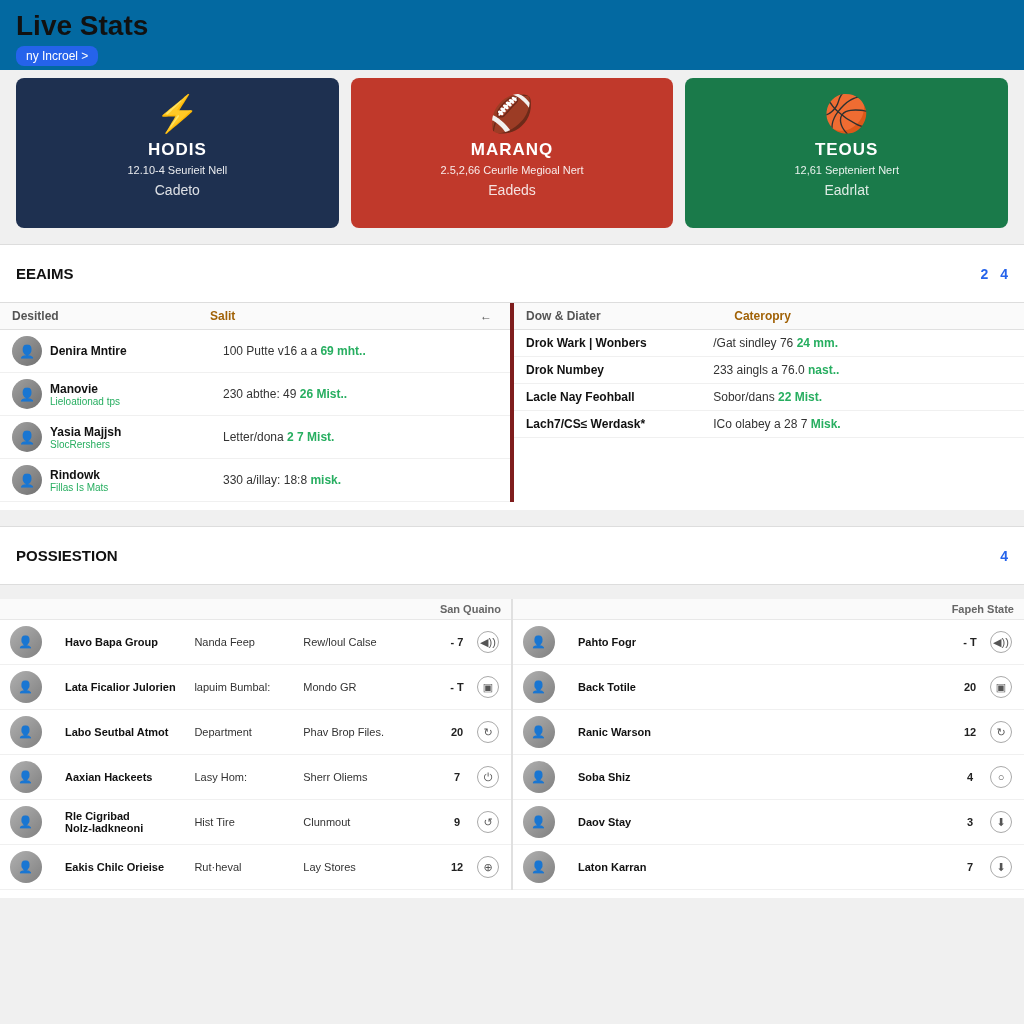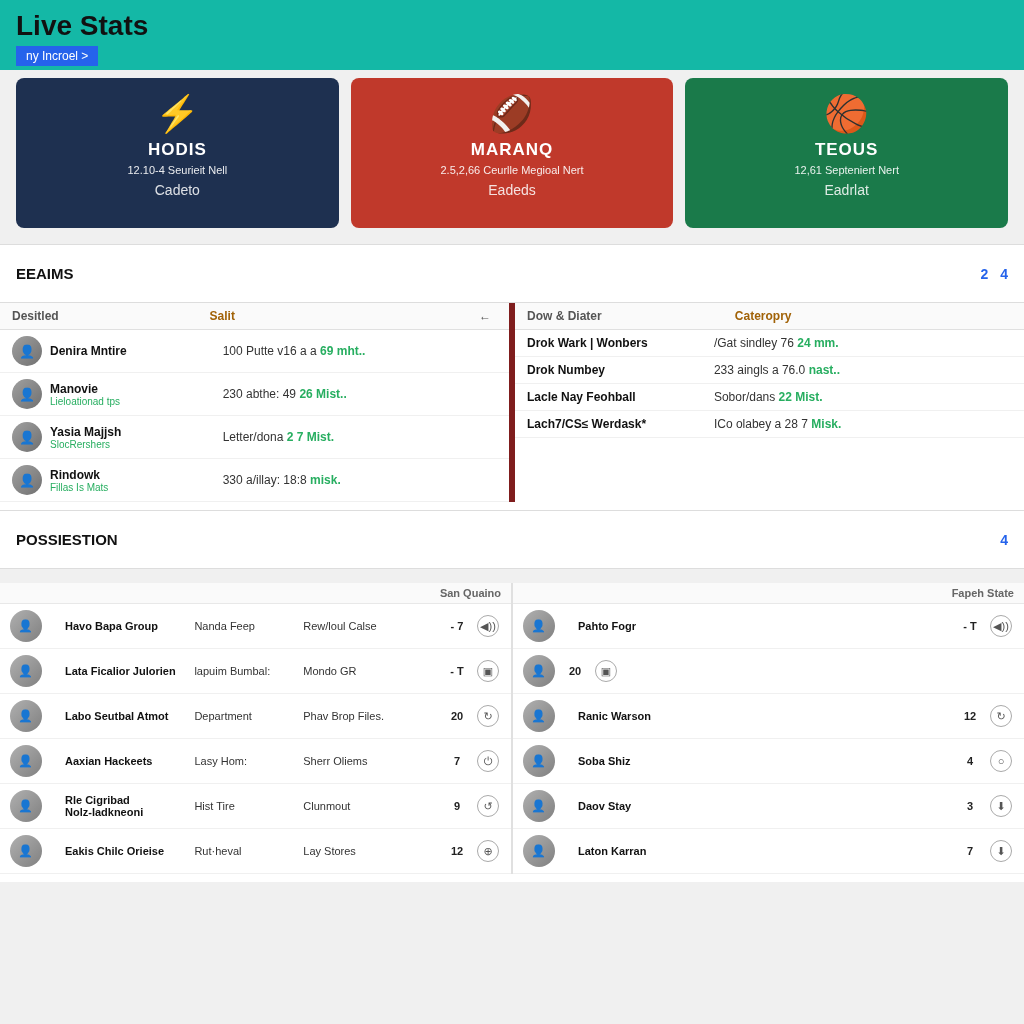--- a/index.html
+++ b/index.html
@@ -10,36 +10,36 @@
       font-size: 13px;
     }
     .page {
       width: 1024px;
       min-height: 1024px;
       background: #f0f0f0;
       padding: 0;
     }
     
     .page-header {
-      background: #14b8a6;
+      background: #0369a1;
       padding: 10px 16px 4px 16px;
     }
     .page-title {
       font-size: 28px;
       font-weight: bold;
       color: #111;
     }
     .breadcrumb-bar {
       margin-top: 4px;
     }
     .breadcrumb-btn {
       background: #2563eb;
       color: white;
       border: none;
-      border-radius: 0;
+      border-radius: 8px;
       padding: 3px 10px;
       font-size: 12px;
       cursor: pointer;
       display: inline-flex;
       align-items: center;
       gap: 4px;
     }
     
     .team-cards-row {
       display: flex;
@@ -111,21 +111,21 @@
     }
     
     .teams-table-area {
       background: white;
       padding: 0 0 8px 0;
       display: flex;
       gap: 0;
     }
     .teams-left-panel {
       flex: 1;
-      border-right: 6px solid #7f1d1d;
+      border-right: 4px solid #7f1d1d;
       padding: 0 0 0 0;
     }
     .teams-right-panel {
       flex: 1;
       padding: 0;
     }
     .table-header-row {
       display: flex;
       padding: 6px 12px;
       border-bottom: 1px solid #e0e0e0;
@@ -386,21 +386,21 @@
           <div class="player-name">Lach7/CS≤ Werdask*</div>
         </div>
         <div class="player-stat">
           <span>ICo olabey a 28 7</span>
           <span class="stat-highlight">Misk.</span>
         </div>
       </div>
     </div>
   </div>
 
-  <div class="section-header" style="margin-top:0;">
+  <div class="section-header" style="margin-top:16px;">
     <span class="section-title">POSSIESTION</span>
     <div class="section-nums">
       <span class="section-num">4</span>
     </div>
   </div>
 
   <div class="possession-area">
     <div class="possession-columns">
 
       <div class="poss-left-col">
@@ -481,20 +481,21 @@
             <div class="poss-right-row">
     <div class="poss-avatar">👤</div>
     <div class="poss-name">Pahto Fogr</div>
     <div class="poss-num">- T</div>
     <div class="poss-icon">
       <div class="poss-icon-btn">◀))</div>
     </div>
   </div>
             <div class="poss-right-row">
     <div class="poss-avatar">👤</div>
+    <div class="poss-name">Back Totile</div>
     <div class="poss-num">20</div>
     <div class="poss-icon">
       <div class="poss-icon-btn">▣</div>
     </div>
   </div>
             <div class="poss-right-row">
     <div class="poss-avatar">👤</div>
     <div class="poss-name">Ranic Warson</div>
     <div class="poss-num">12</div>
     <div class="poss-icon">

